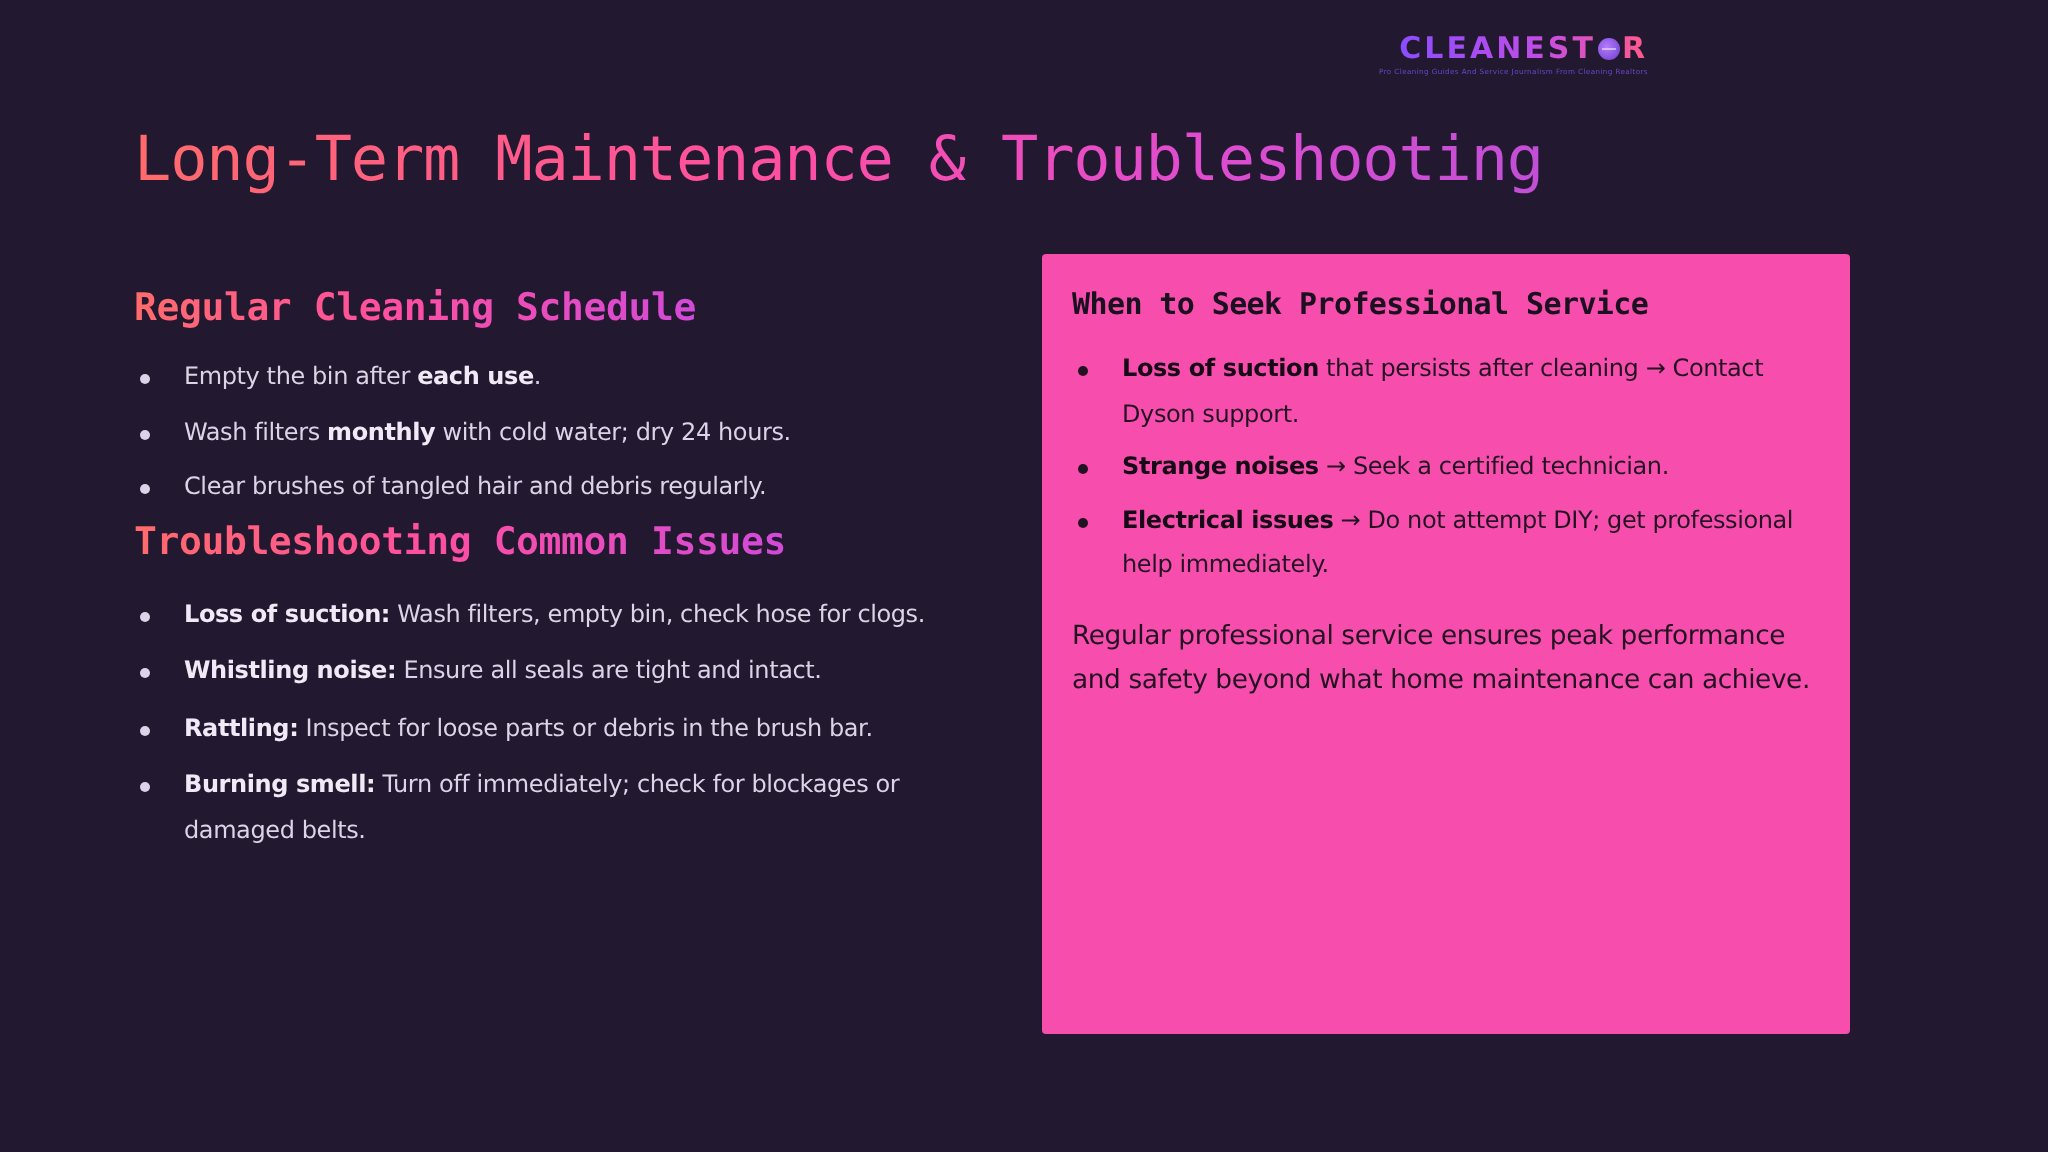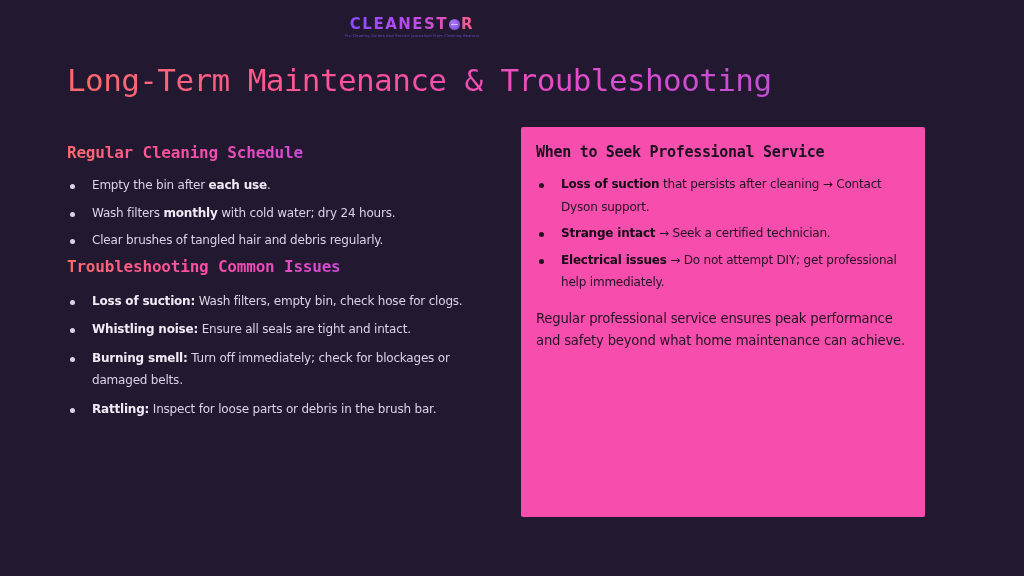--- a/index.html
+++ b/index.html
@@ -5,21 +5,21 @@
     html, body {
       margin: 0; padding: 0;
       width: 1024px; height: 576px;
       background: #221830;
       overflow: hidden;
     }
     body { position: relative; font-family: "DejaVu Sans", sans-serif; }
 
     .logo {
       position: absolute; left: 0; top: 14px; width: 824px;
-      text-align: center;
+      text-align: right;
     }
     .logo-word {
       display: inline-block;
       font-family: "DejaVu Sans", sans-serif;
       font-weight: bold;
       font-size: 15px;
       letter-spacing: 1.5px;
       background: linear-gradient(90deg, #8b4dff 0%, #c04ce8 55%, #ff5a8a 100%);
       -webkit-background-clip: text; background-clip: text;
       color: transparent;
@@ -56,21 +56,21 @@
       margin: 0;
       white-space: nowrap;
       text-align: right;
     }
 
     .left-col {
       position: absolute; left: 67px; top: 143px; width: 430px;
     }
     .section-title {
       font-family: "DejaVu Sans Mono", monospace;
-      font-size: 16px;
+      font-size: 19px;
       letter-spacing: -0.2px;
       margin: 0;
       display: inline-block;
       background: linear-gradient(90deg, #ff6b6b 0%, #ff4fa0 45%, #d24ad8 100%);
       -webkit-background-clip: text; background-clip: text;
       color: transparent;
       white-space: nowrap;
     }
     ul.bullets {
       list-style: none; margin: 0; padding: 0;
@@ -147,26 +147,26 @@
     <li><span>Wash filters </span><b>monthly</b><span> with cold water; dry 24 hours.</span></li>
     <li><span>Clear brushes of tangled hair and debris regularly.</span></li>
   </ul>
 
   <div class="trouble-title-wrap">
     <h2 class="section-title">Troubleshooting Common Issues</h2>
   </div>
   <ul class="bullets trouble-list">
     <li><b>Loss of suction:</b><span> Wash filters, empty bin, check hose for clogs.</span></li>
     <li><b>Whistling noise:</b><span> Ensure all seals are tight and intact.</span></li>
+    <li><b>Rattling:</b><span> Inspect for loose parts or debris in the brush bar.</span></li>
     <li><b>Burning smell:</b><span> Turn off immediately; check for blockages or damaged belts.</span></li>
-    <li><b>Rattling:</b><span> Inspect for loose parts or debris in the brush bar.</span></li>
   </ul>
 </div>
 
 <div class="pro-box">
   <h2 class="pro-title">When to Seek Professional Service</h2>
   <ul class="bullets pro-list">
     <li><b>Loss of suction</b><span> that persists after cleaning → Contact Dyson support.</span></li>
-    <li><b>Strange intact</b><span> → Seek a certified technician.</span></li>
+    <li><b>Strange noises</b><span> → Seek a certified technician.</span></li>
     <li><b>Electrical issues</b><span> → Do not attempt DIY; get professional help immediately.</span></li>
   </ul>
   <p class="pro-note">Regular professional service ensures peak performance and safety beyond what home maintenance can achieve.</p>
 </div>
 
 </body></html>

